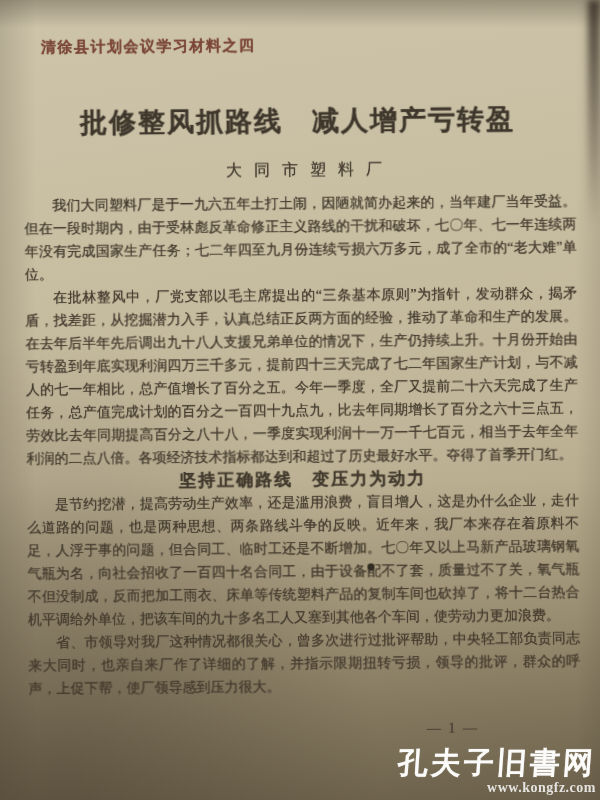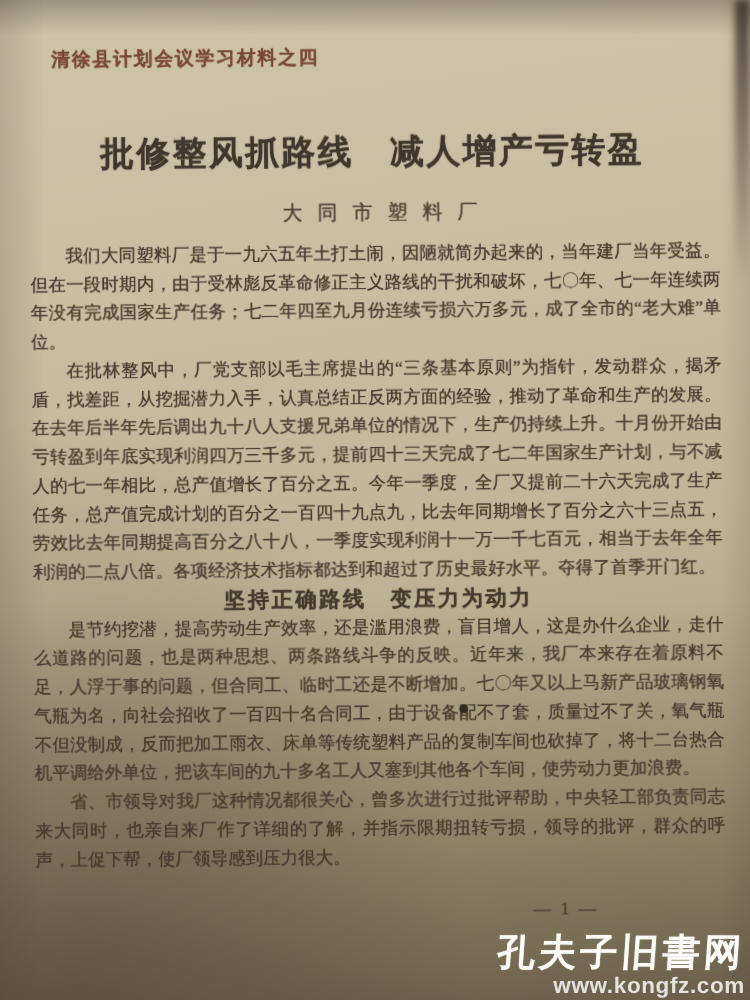--- a/index.html
+++ b/index.html
@@ -77,22 +77,22 @@
     text-align:right;pointer-events:none;
   }
   .wm-name{
     font-size:30px;font-weight:bold;letter-spacing:3px;
     color:rgba(255,255,255,.93);
     transform:skewX(-4deg);
     text-shadow:0 0 1px rgba(255,255,255,.6);
     white-space:nowrap;line-height:30px;
   }
   .wm-url{
-    font-family:Liberation Sans, sans-serif;
-    font-size:18px;font-weight:bold;color:rgba(255,255,255,.82);
+    font-family:Liberation Serif, serif;
+    font-size:14px;font-weight:bold;color:rgba(255,255,255,.82);
     letter-spacing:.5px;white-space:nowrap;line-height:18px;margin-top:1px;
   }
 </style>
 </head>
 <body>
 
 <div class="photo">
 
   <div class="edge-strip"></div>
 

